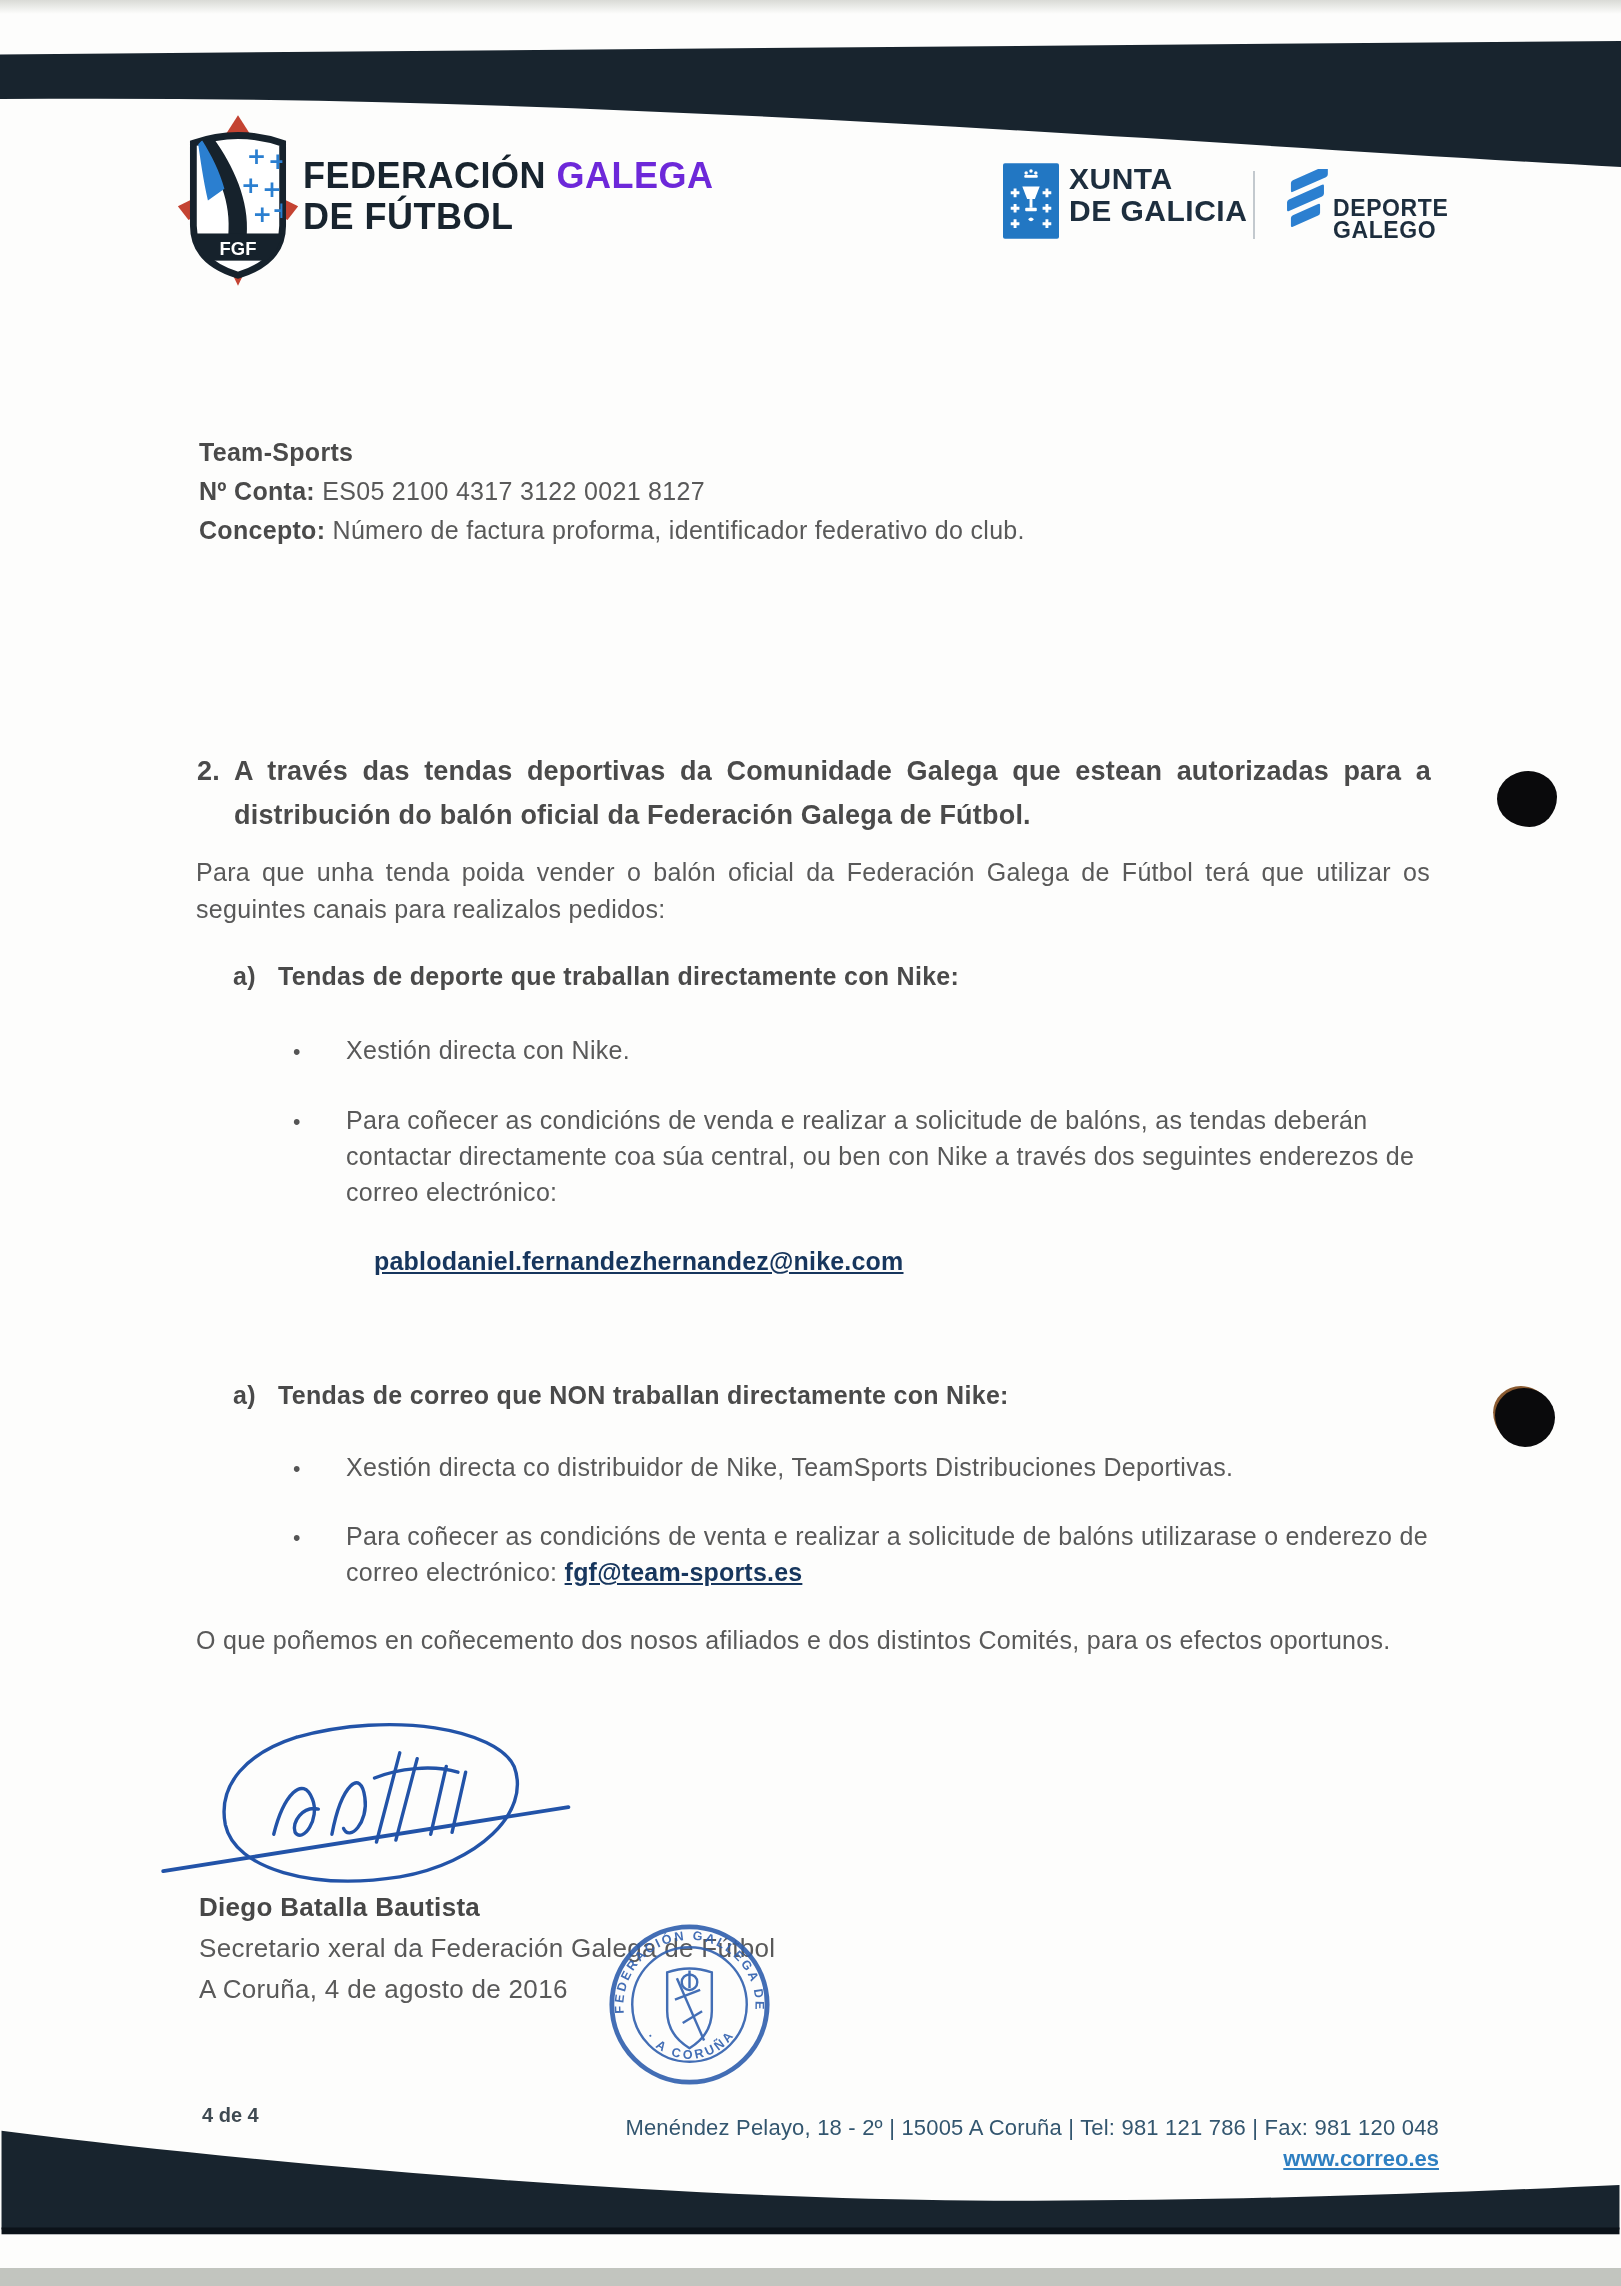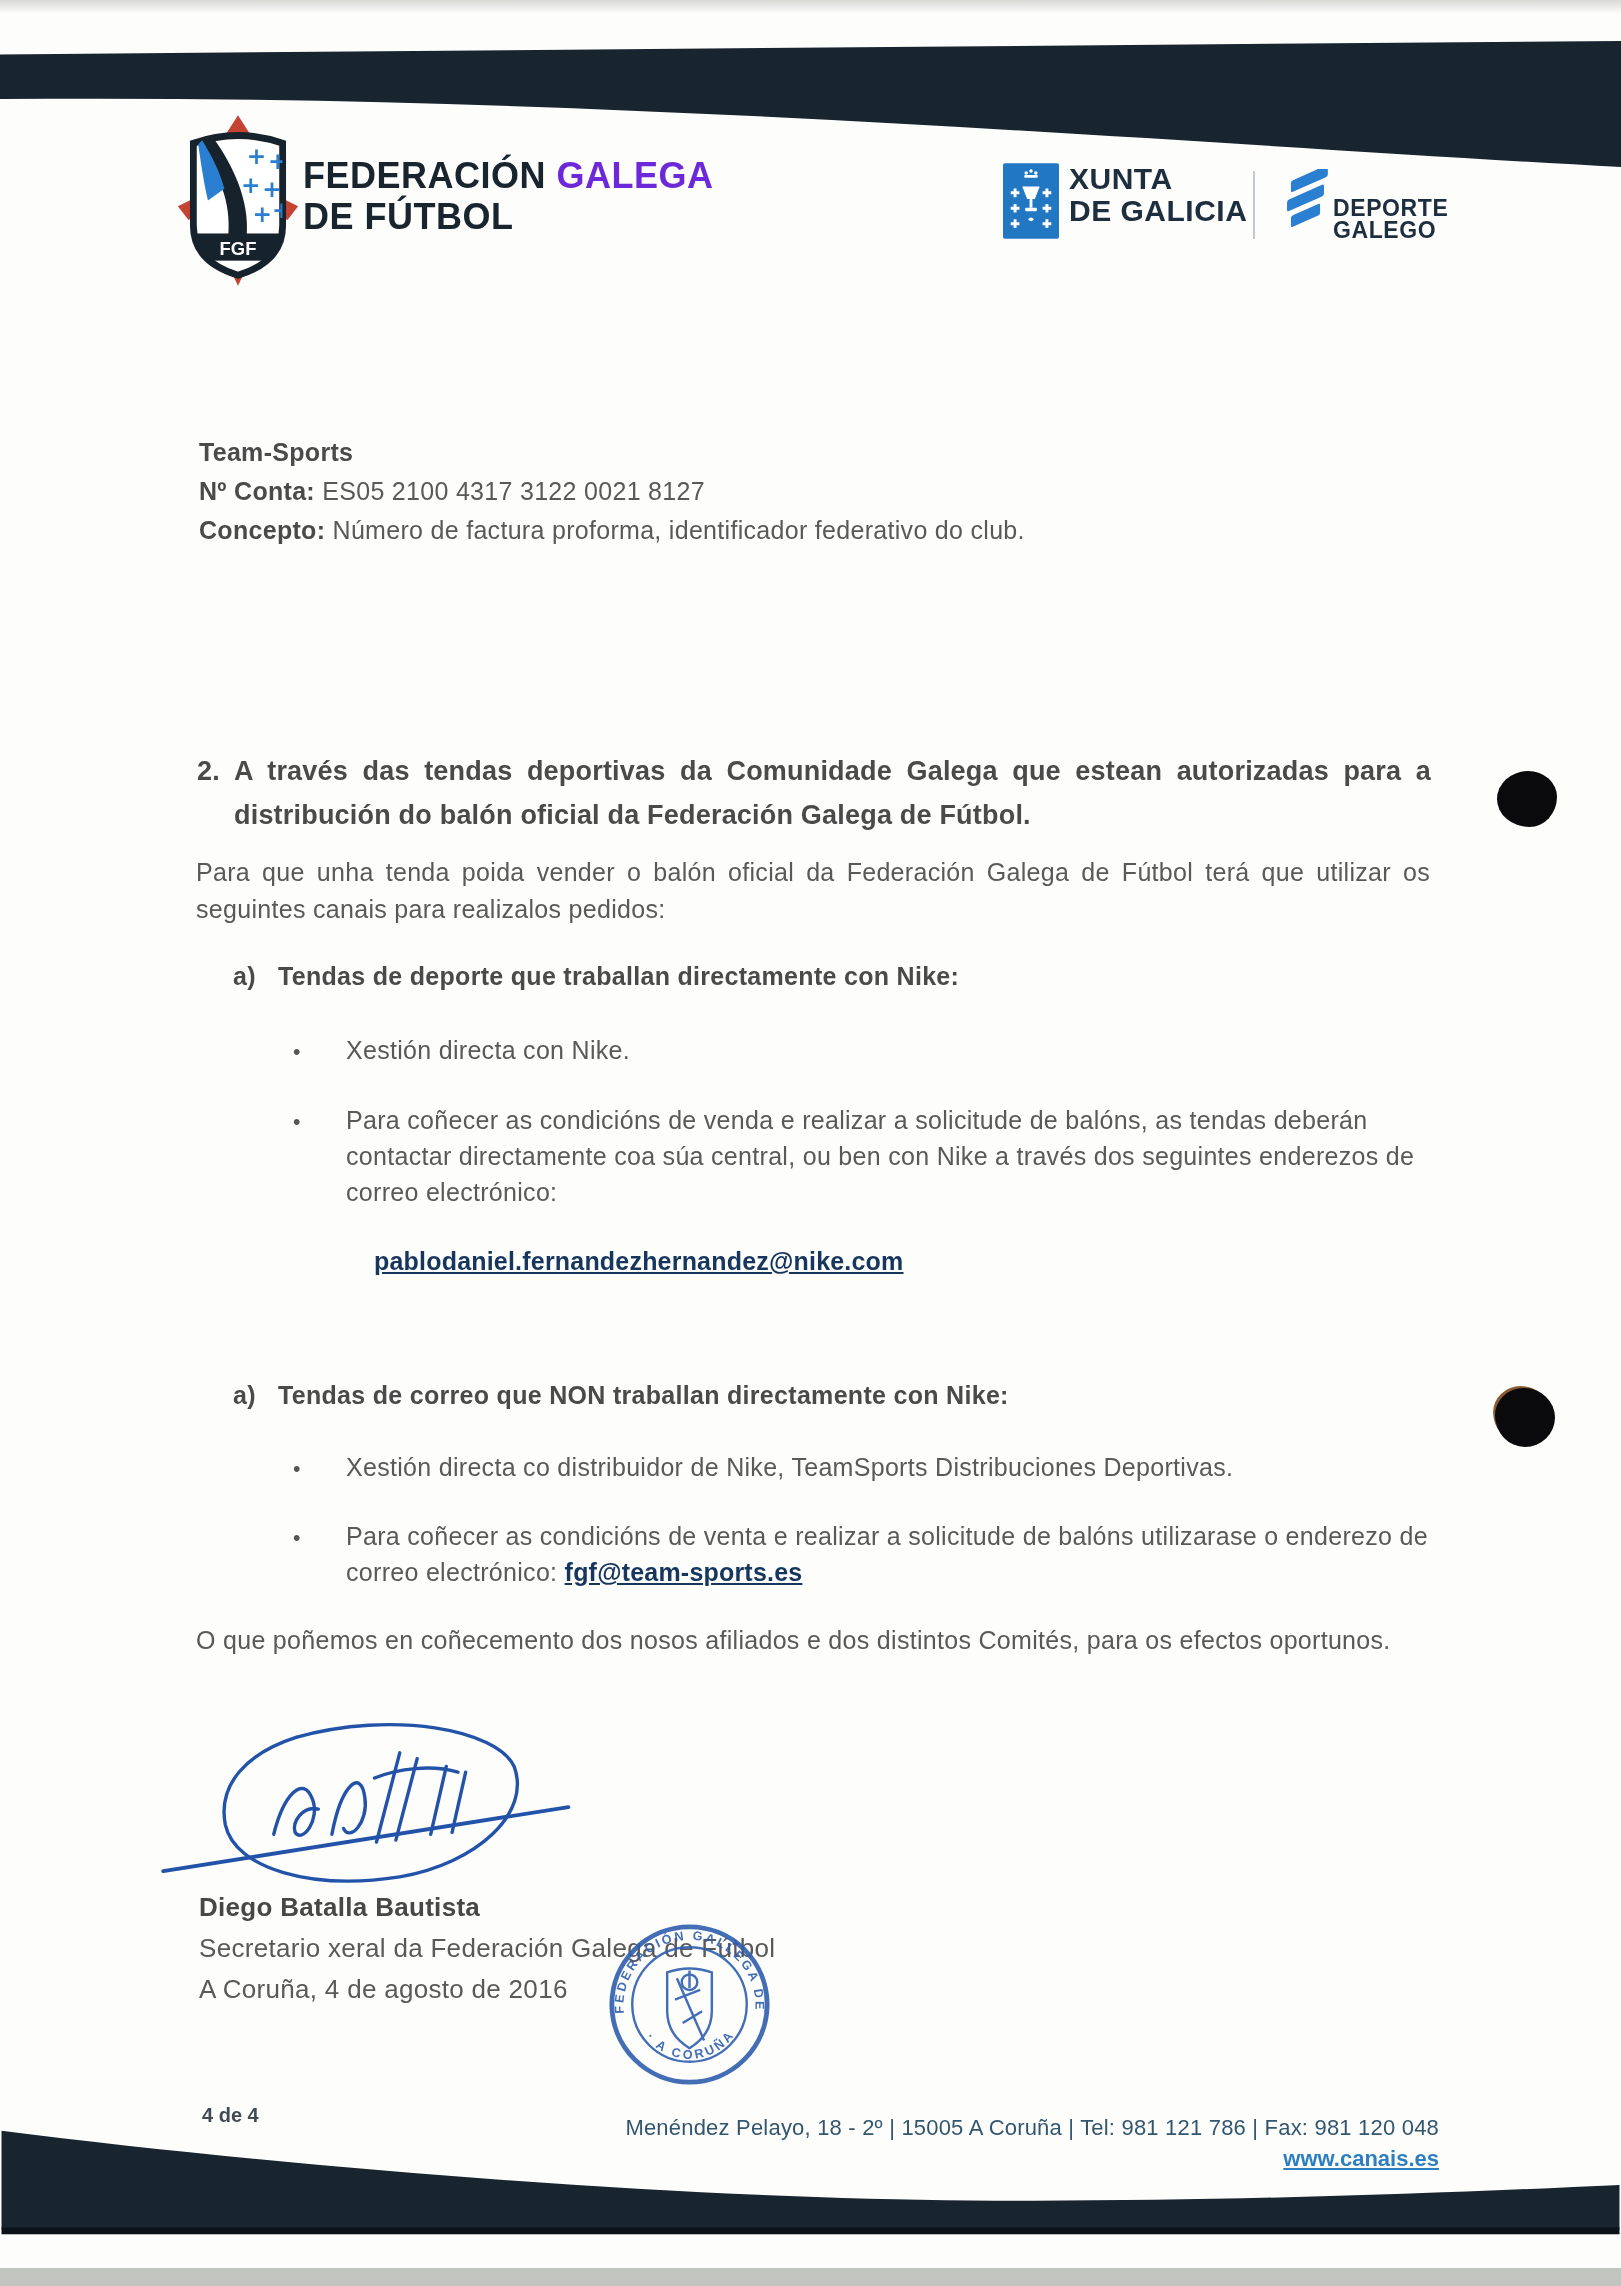--- a/index.html
+++ b/index.html
@@ -217,21 +217,21 @@
       <path d="M70,80 L96,70"></path>
       <path d="M78,104 L98,92"></path>
     </g>
   </svg>
 
   <div class="ink-blot blot1"></div>
   <div class="ink-blot blot2"></div>
 
   <div class="page-num">4 de 4</div>
   <div class="f-address">Menéndez Pelayo, 18 - 2º | 15005 A Coruña | Tel: 981 121 786 | Fax: 981 120 048</div>
-  <a class="f-web" href="#">www.canais.es</a>
+  <a class="f-web" href="#">www.correo.es</a>
 
   <svg class="abs" style="left:0;top:2121px;" width="1621" height="122" viewBox="0 0 1671 126">
     <path d="M0,10 C300,48 700,80 1000,82 C1250,84 1500,74 1671,66 L1671,112 L0,112 Z" fill="#18242e"></path>
     <rect x="0" y="110" width="1671" height="7" fill="#0b1219"></rect>
   </svg>
   <div class="scan-bottom"></div>
 
 </div>
 
 

